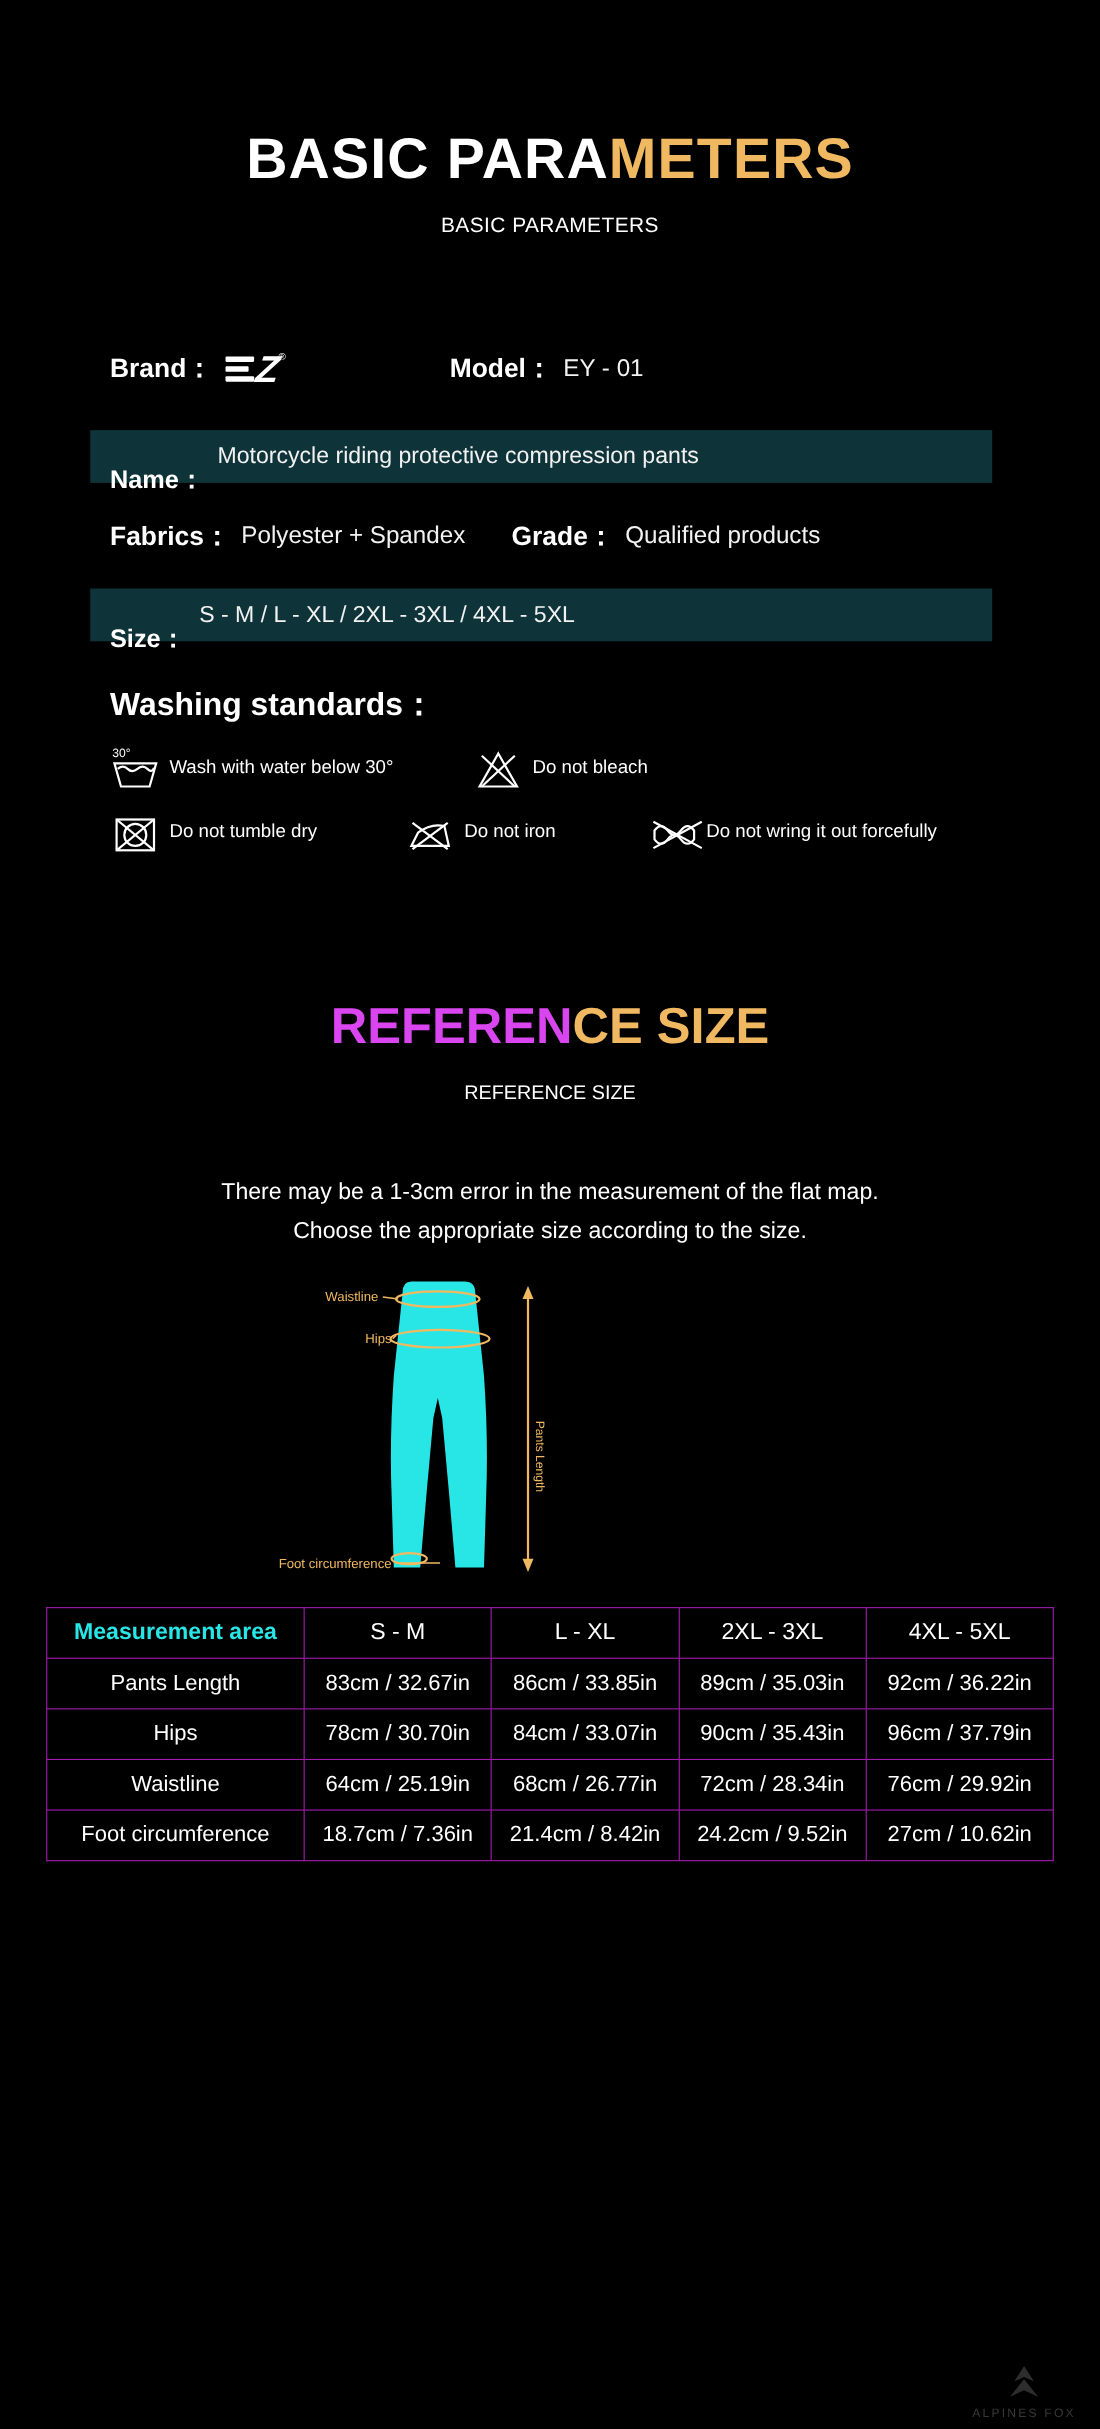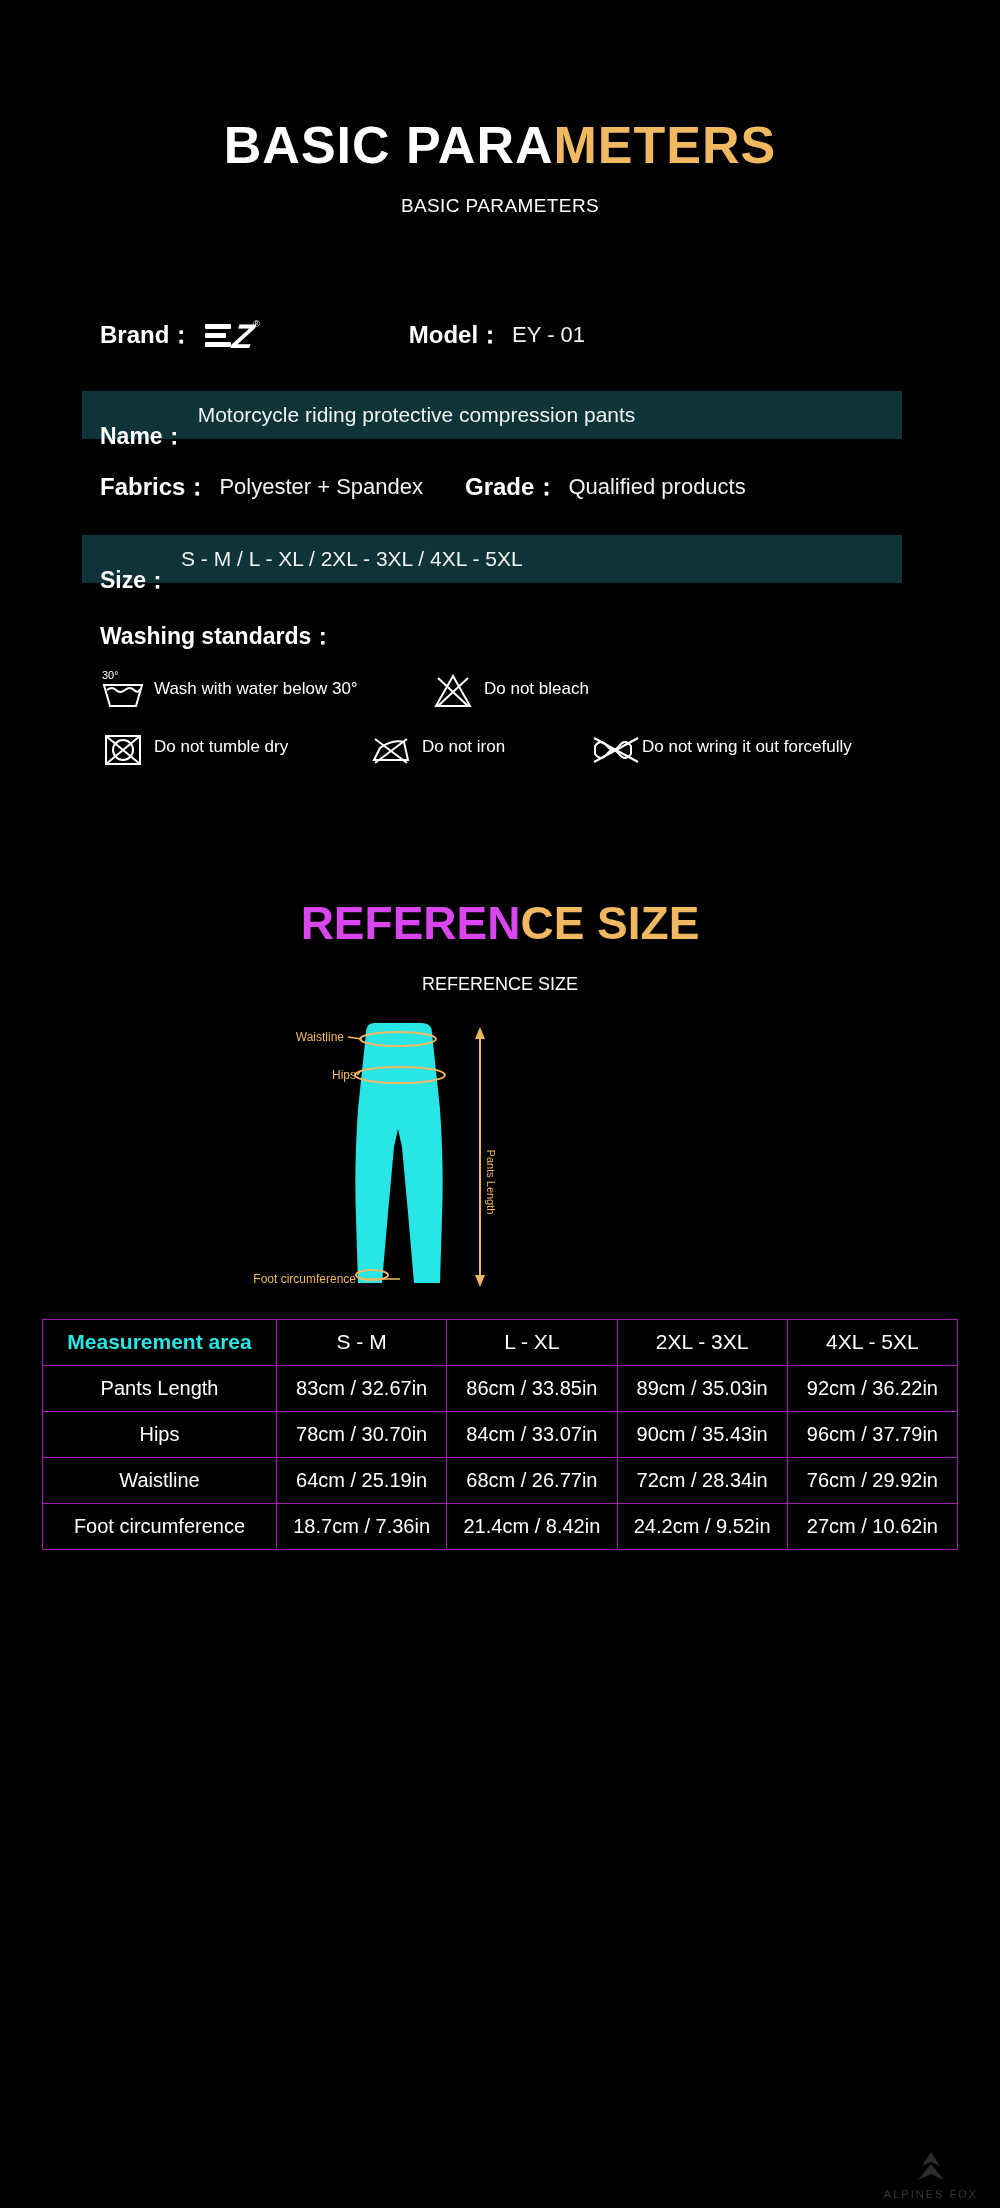--- a/index.html
+++ b/index.html
@@ -136,21 +136,21 @@
     align-items: center;
   }
   .fab-row .val { margin-left: 10px; }
   .fab-row .grade { margin-left: 42px; }
 
   .size-band { margin-top: 32px; }
 
   
   .wash-head {
     margin-top: 38px;
-    font-size: 23px;
+    font-size: 29px;
     font-weight: bold;
   }
   .wash-grid {
     margin-top: 16px;
   }
   .wash-line {
     display: flex;
     align-items: center;
     margin-bottom: 16px;
   }
@@ -360,20 +360,24 @@
           <span class="txt">Do not wring it out forcefully</span>
         </div>
       </div>
 
     </div>
   </div>
 
   <h1 class="ref-title"><span class="white">REFEREN</span><span class="gold">CE SIZE</span></h1>
   <div class="ref-sub">REFERENCE SIZE</div>
 
+  <div class="note">
+    <div>There may be a 1-3cm error in the measurement of the flat map.</div>
+    <div>Choose the appropriate size according to the size.</div>
+  </div>
 
   <div class="diagram">
     <svg width="1000" height="278" viewBox="0 0 1000 278">
 
       <path d="M404 6
                L452 6
                Q462 6 462 16
                L470 92
                Q474 150 472 200
                L470 266

